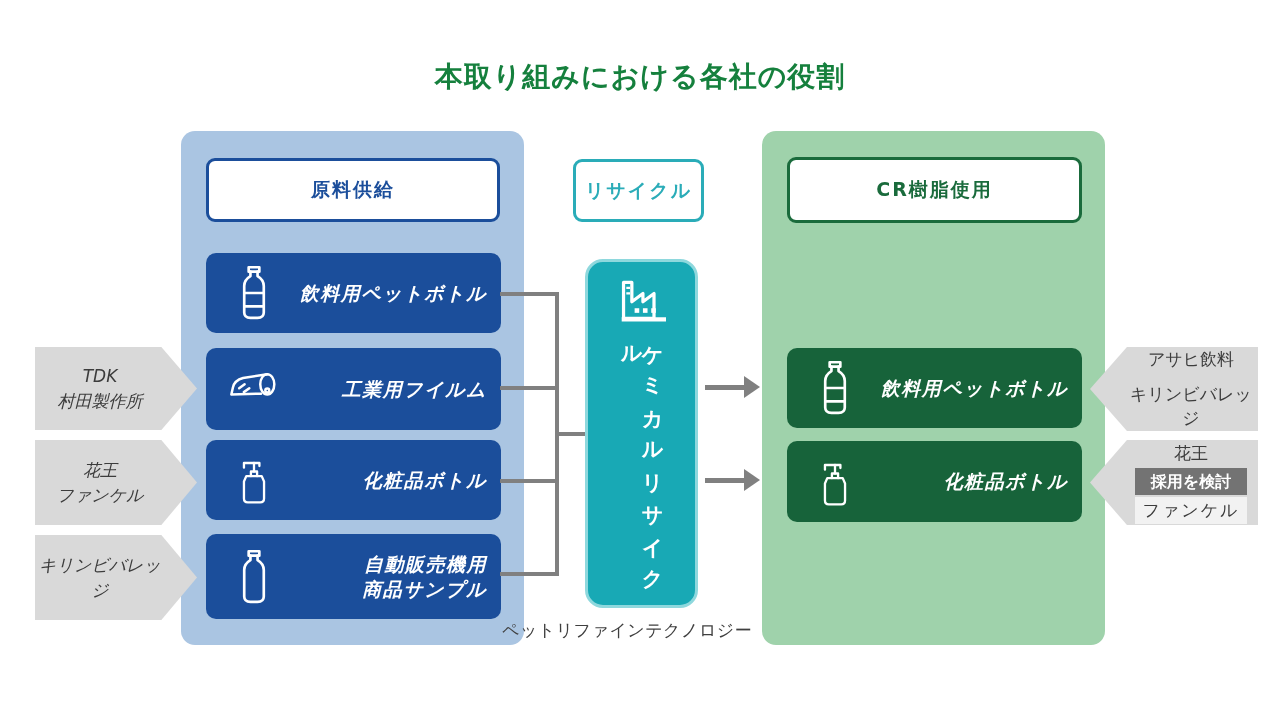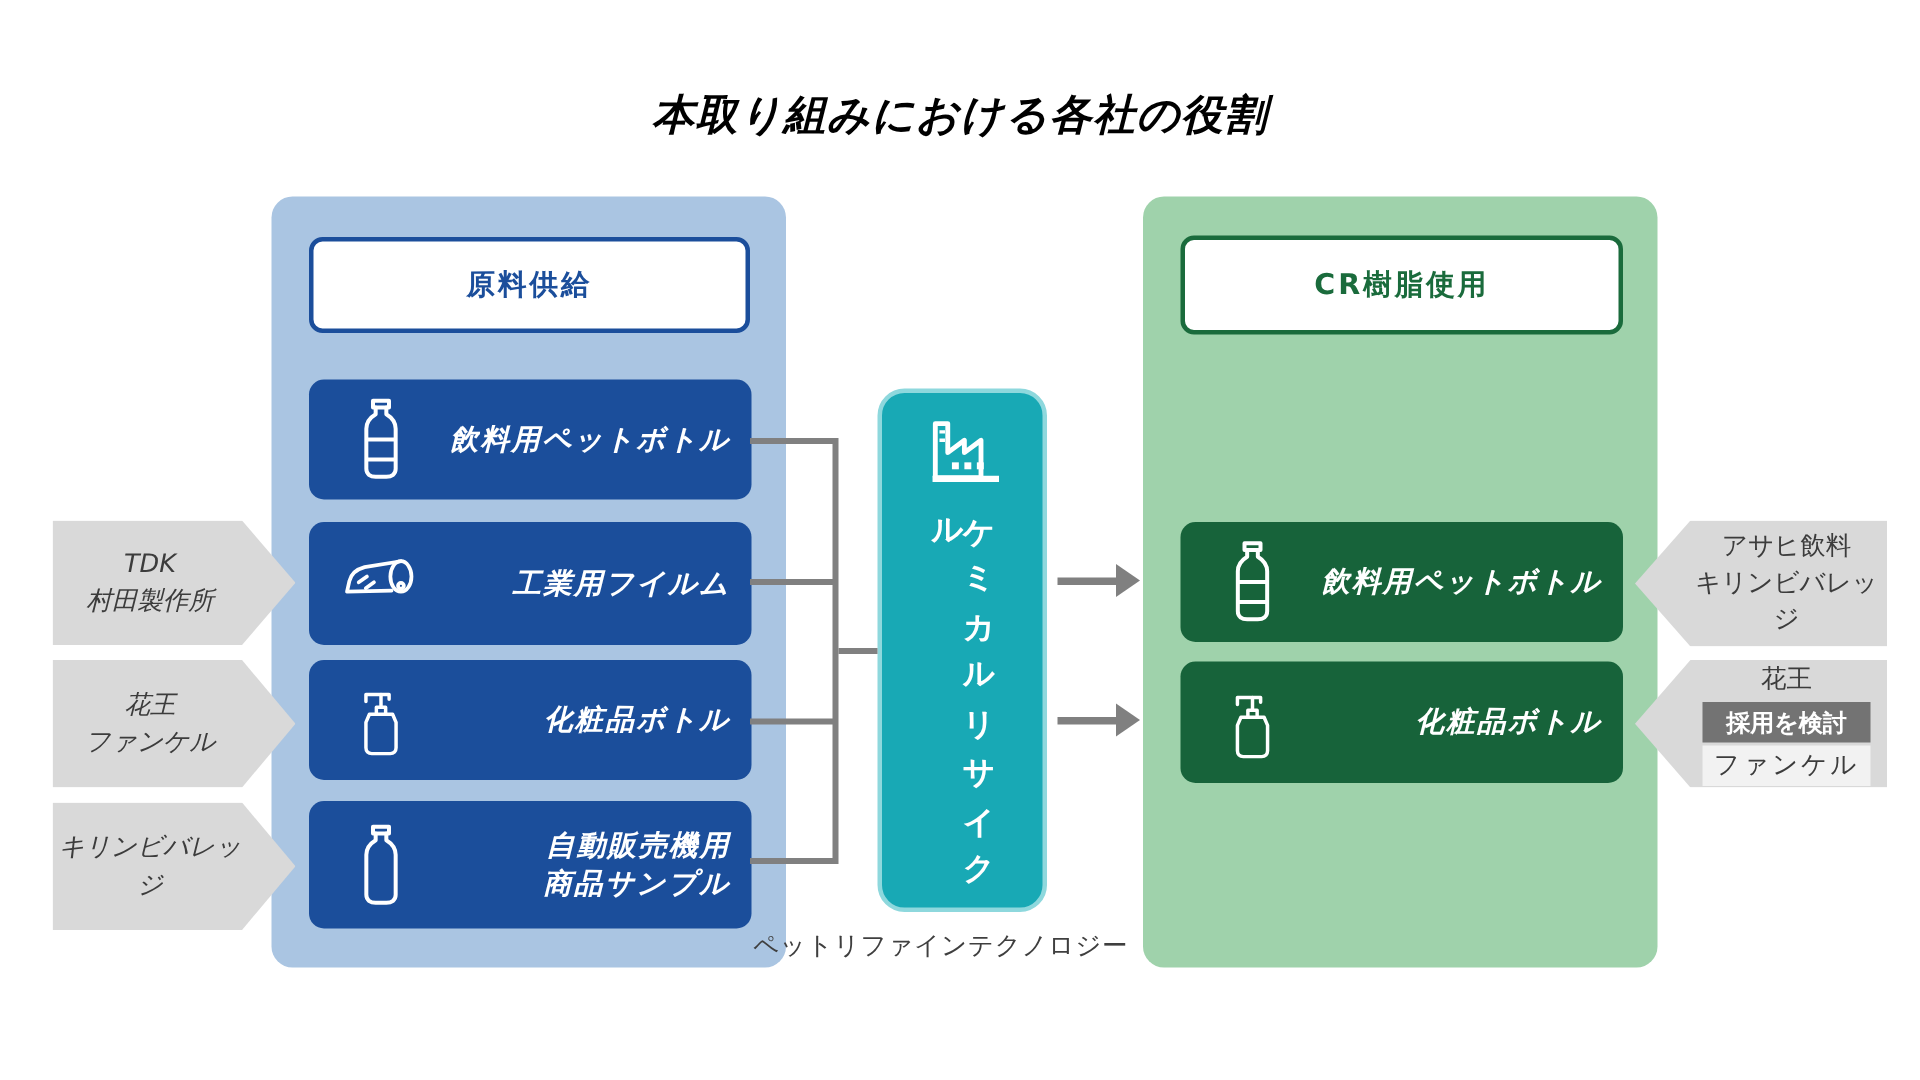--- a/index.html
+++ b/index.html
@@ -2,21 +2,21 @@
 <html><head>
 <meta charset="utf-8">
 <style>
   html,body{margin:0;padding:0;background:#ffffff;}
   .canvas{
     position:relative;width:1280px;height:720px;background:#ffffff;overflow:hidden;
     font-family:"DejaVu Sans","Liberation Sans",sans-serif;color:#1a1a1a;
   }
   .title{
     position:absolute;top:58px;left:0;width:100%;text-align:center;
-    font-size:28px;font-weight:bold;color:#000000;letter-spacing:1px;font-style:italic;
+    font-size:28px;font-weight:bold;color:#15803d;letter-spacing:1px;
   }
   
   .panel{position:absolute;top:131px;width:343px;height:514px;border-radius:14px;}
   .panel-blue{left:181px;background:#aac5e2;}
   .panel-green{left:762px;background:#9fd2ab;}
   
   .hdr{
     position:absolute;background:#ffffff;border-radius:9px;
     display:flex;align-items:center;justify-content:center;
     font-size:19px;font-weight:bold;letter-spacing:2px;box-sizing:border-box;text-align:right;
@@ -81,20 +81,21 @@
 <body>
 
 <div class="canvas">
 
   <div class="title">本取り組みにおける各社の役割</div>
 
   <div class="panel panel-blue"></div>
   <div class="panel panel-green"></div>
 
   <div class="hdr hdr-supply">原料供給</div>
+  <div class="hdr hdr-recycle">リサイクル</div>
   <div class="hdr hdr-cr">CR樹脂使用</div>
 
   <div class="item item-blue" style="top:253px;height:80px;">
     <span class="ic">
       <svg viewBox="0 0 36 62" width="32" height="56">
           <g fill="none" stroke="#fff" stroke-width="3" stroke-linecap="round" stroke-linejoin="round">
             <rect x="12" y="2" width="12" height="5"></rect>
             <path d="M14 7 v5 c-5 3 -7 6 -7 11 v30 c0 4 3 6 7 6 h8 c4 0 7 -2 7 -6 V23 c0 -5 -2 -8 -7 -11 V7"></path>
             <path d="M8 31 h20 M8 46 h20"></path>
           </g>
@@ -201,21 +202,21 @@
     <span>村田製作所</span>
   </div>
   <div class="tag tag-left" style="top:440px;height:85px;">
     <span>花王</span>
     <span>ファンケル</span>
   </div>
   <div class="tag tag-left" style="top:535px;height:85px;">
     <span>キリンビバレッジ</span>
   </div>
 
-  <div class="tag tag-right" style="top:347px;height:84px;">
+  <div class="tag tag-right" style="top:347px;height:84px;justify-content:space-between;">
     <span>アサヒ飲料</span>
     <span>キリンビバレッジ</span>
   </div>
   <div class="tag tag-right" style="top:440px;height:85px;">
     <span>花王</span>
     <span class="badge">採用を検討</span>
     <span class="strip">ファンケル</span>
   </div>
 
   <div class="hline" style="left:500px;top:292px;width:57px;"></div>

